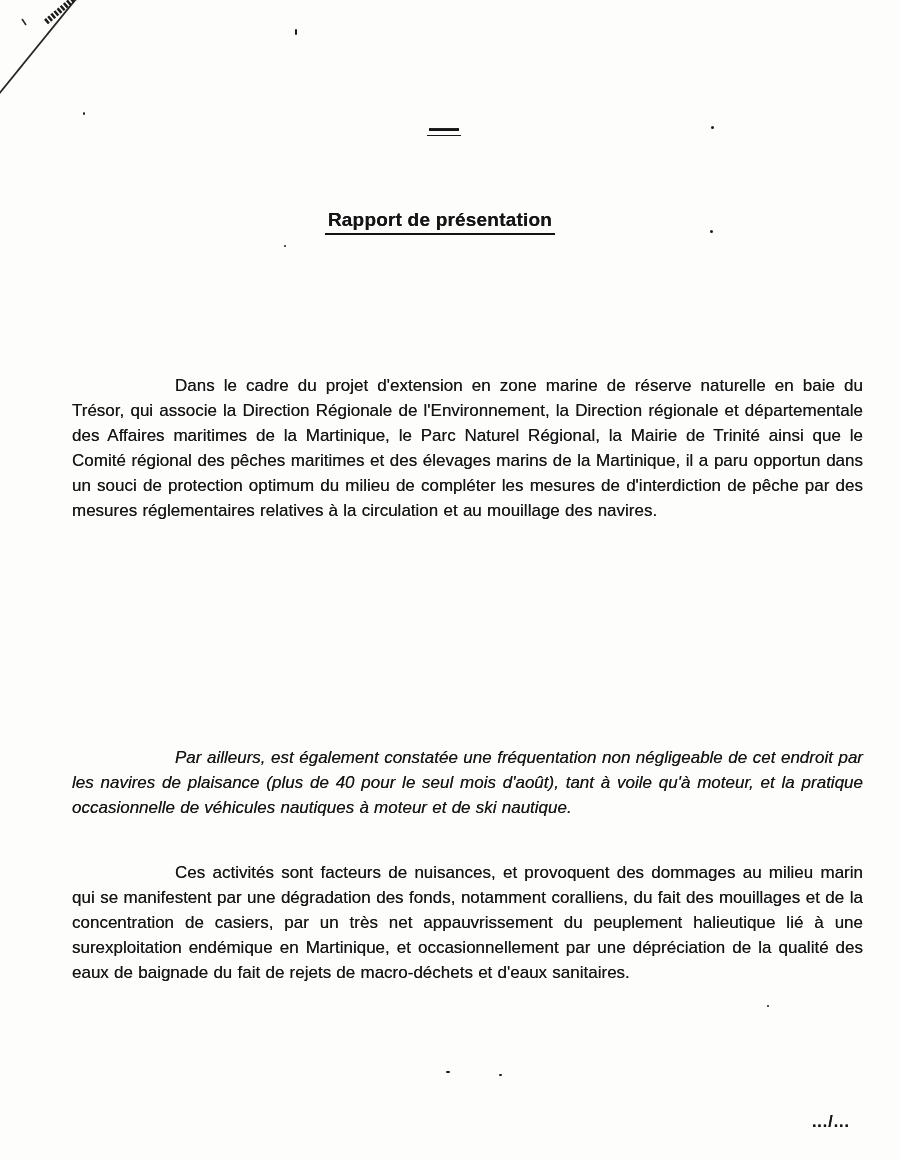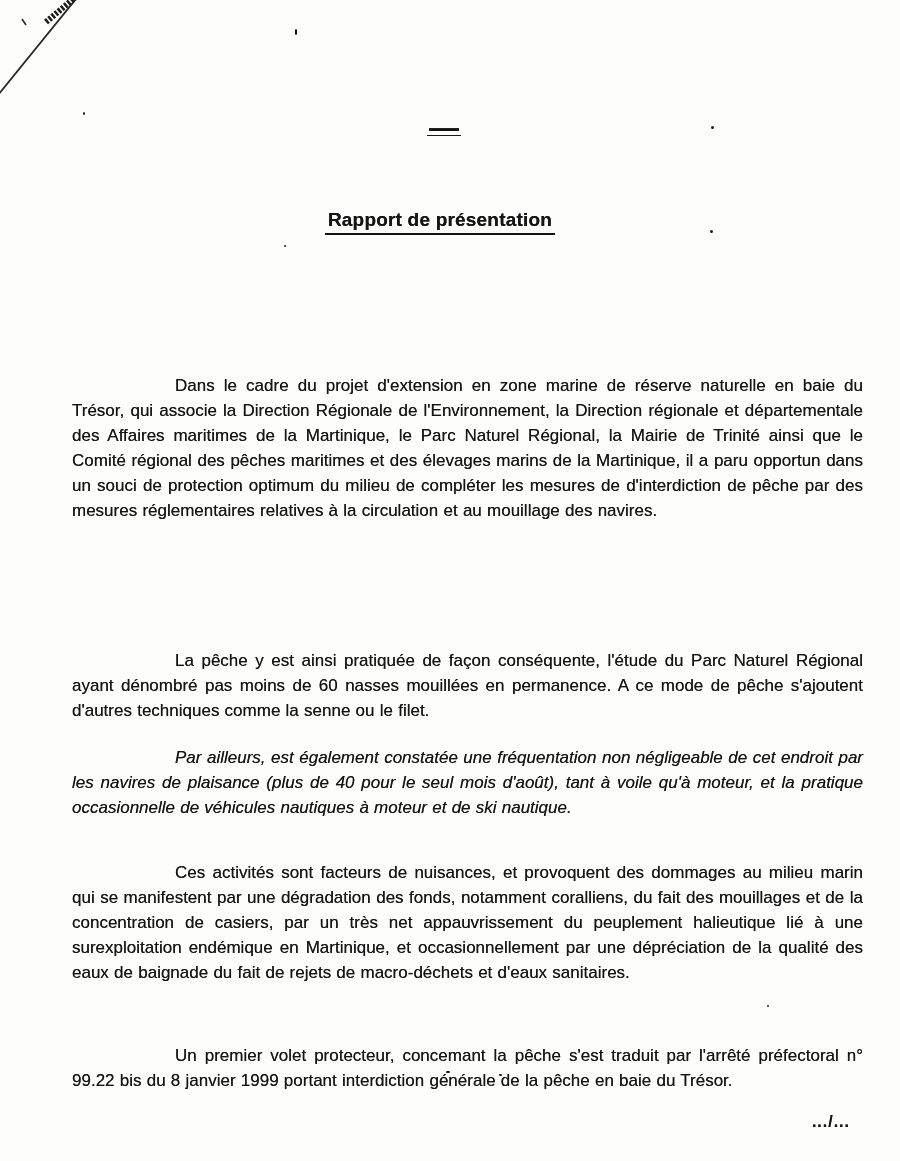--- a/index.html
+++ b/index.html
@@ -61,24 +61,22 @@
   </svg>
 
 
   <div class="sep-dash">—</div>
 
   <div class="heading-wrap">
     <span class="heading">Rapport de présentation</span>
   </div>
 
   <p class="para" style="top:356px;">Dans le cadre du projet d'extension en zone marine de réserve naturelle en baie du Trésor, qui associe la Direction Régionale de l'Environnement, la Direction régionale et départementale des Affaires maritimes de la Martinique, le Parc Naturel Régional, la Mairie de Trinité ainsi que le Comité régional des pêches maritimes et des élevages marins de la Martinique, il a paru opportun dans un souci de protection optimum du milieu de compléter les mesures de d'interdiction de pêche par des mesures réglementaires relatives à la circulation et au mouillage des navires.</p>
-  <p class="para" style="top:631px;">La pêche y est ainsi pratiquée de façon conséquente, l'étude du Parc Naturel Régional ayant dénombré pas moins de 60 nasses mouillées en permanence. A ce mode de pêche s'ajoutent d'autres techniques comme la senne ou le filet.</p>
   <p class="para" style="top:728px;font-style:italic;">Par ailleurs, est également constatée une fréquentation non négligeable de cet endroit par les navires de plaisance (plus de 40 pour le seul mois d'août), tant à voile qu'à moteur, et la pratique occasionnelle de véhicules nautiques à moteur et de ski nautique.</p>
   <p class="para" style="top:843px;">Ces activités sont facteurs de nuisances, et provoquent des dommages au milieu marin qui se manifestent par une dégradation des fonds, notamment coralliens, du fait des mouillages et de la concentration de casiers, par un très net appauvrissement du peuplement halieutique lié à une surexploitation endémique en Martinique, et occasionnellement par une dépréciation de la qualité des eaux de baignade du fait de rejets de macro-déchets et d'eaux sanitaires.</p>
-  <p class="para" style="top:1026px;">Un premier volet protecteur, concemant la pêche s'est traduit par l'arrêté préfectoral n° 99.22 bis du 8 janvier 1999 portant interdiction générale de la pêche en baie du Trésor.</p>
 
   <div class="footer-mark">.../...</div>
 
   <div class="speck" style="left:295px; top:29px; width:2px; height:6px; border-radius:1px;"></div>
   <div class="speck" style="left:83px;  top:112px; width:2px; height:3px;"></div>
   <div class="speck" style="left:711px; top:126px; width:3px; height:3px;"></div>
   <div class="speck" style="left:710px; top:230px; width:3px; height:3px;"></div>
   <div class="speck" style="left:284px; top:245px; width:2px; height:2px;"></div>
   <div class="speck" style="left:767px; top:1005px; width:2px; height:2px;"></div>
   <div class="speck" style="left:446px; top:1071px; width:4px; height:2px; border-radius:1px;"></div>

